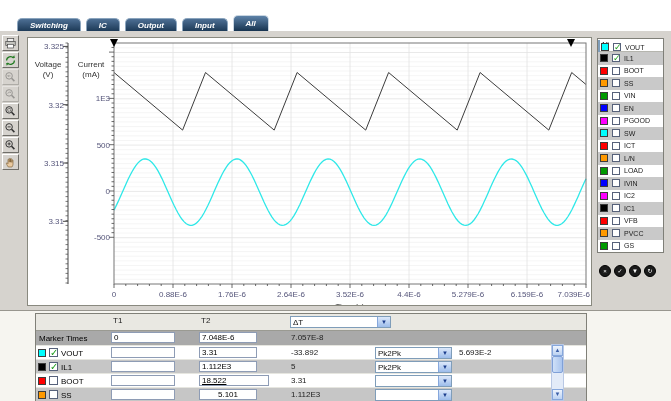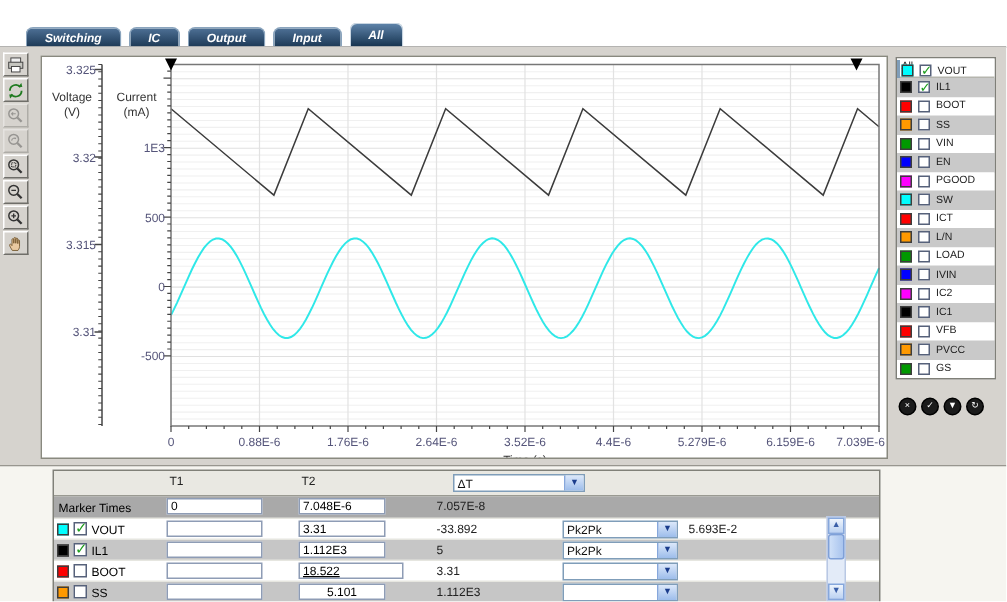--- a/index.html
+++ b/index.html
@@ -484,21 +484,21 @@
         <div class="lbtn">▼</div>
         <div class="lbtn">↻</div>
       </div>
   </div>
 
   <div class="bottom">
     <div class="mtable" id="mtable">
         <div class="mrow hdr">
           <div class="mcell" style="left: 77px;">T1</div>
           <div class="mcell" style="left: 165px;">T2</div>
-          <div class="sel" style="left: 266px; width: 88px; top: 2px;">
+          <div class="sel" style="left: 254px; width: 101px; top: 2px;">
             <div class="st">ΔT</div>
             <div class="sa">▼</div>
           </div>
         </div>
         <div class="mrow marker">
           <div class="mlabel" style="left: 3px;">Marker Times</div>
           <input class="minput" value="0" style="left: 75px; width: 64px;">
           <input class="minput" value="7.048E-6" style="left: 163px; width: 58px;">
           <div class="mcell" style="left: 255px;">7.057E-8</div>
         </div>

